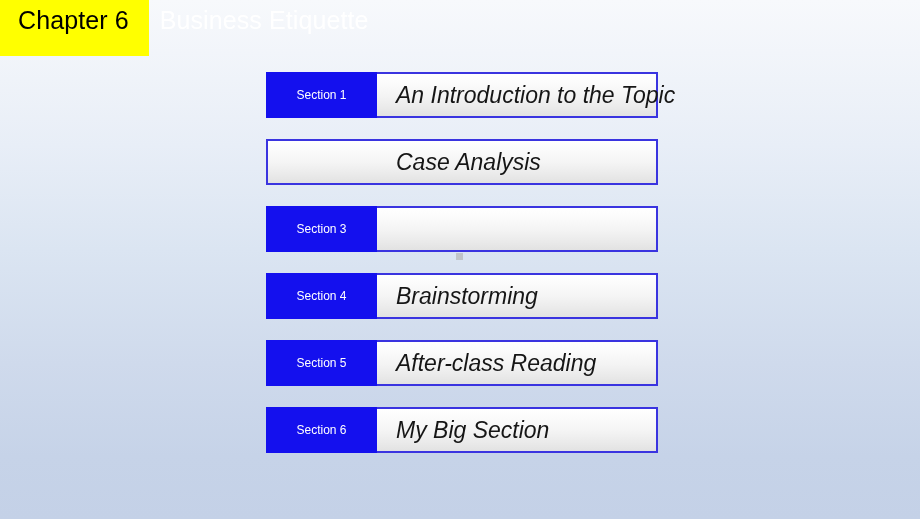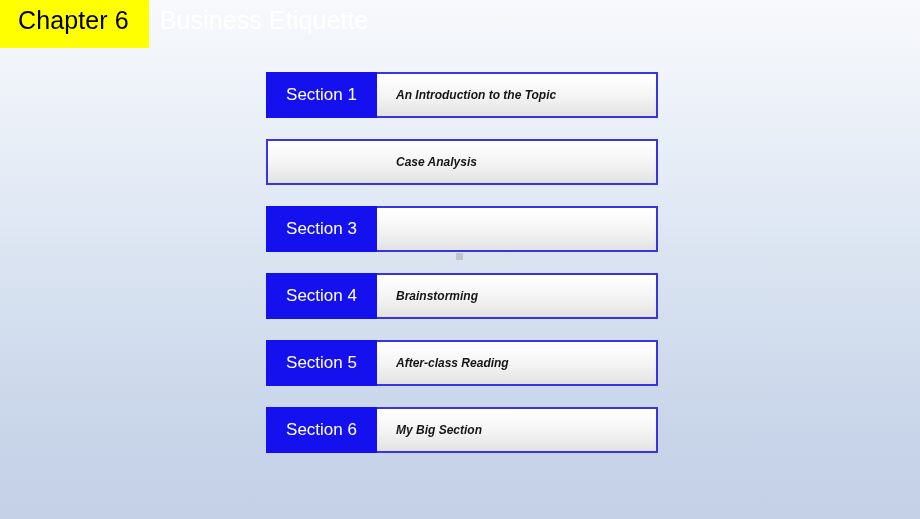--- a/index.html
+++ b/index.html
@@ -39,21 +39,21 @@
     align-items: flex-start;
   }
   #chapter-chip {
     display: block;
     background: #ffff00;
     color: #000000;
     font-size: 25px;
     font-weight: 400;
     line-height: 40px;
     height: 40px;
-    padding: 0 20px 8px 18px;
+    padding: 0 20px 16px 18px;
     white-space: nowrap;
     letter-spacing: 0.1px;
   }
   #chapter-title {
     display: block;
     color: #ffffff;
     font-size: 25px;
     font-weight: 400;
     line-height: 40px;
     height: 40px;
@@ -85,37 +85,36 @@
   .section-row:last-child { margin-bottom: 10px; }
 
   .section-tag {
     position: absolute;
     left: -2px;
     top: -2px;
     width: 111px;
     height: 46px;
     background: #1410ee;
     color: #ffffff;
-    font-size: 17px;
+    font-size: 12px;
     line-height: 46px;
     text-align: center;
     box-sizing: border-box;
     white-space: nowrap;
   }
   .section-title {
     position: absolute;
     left: 128px;
     top: 0;
     height: 58px;
     line-height: 42px;
-    font-size: 12px;
+    font-size: 23px;
     font-style: italic;
     color: #161616;
     white-space: nowrap;
-    font-weight: bold;
   }
 
   
   #handle-artifact {
     position: absolute;
     left: 456px;
     top: 253px;
     width: 7px;
     height: 7px;
     background: #c0c4c9;

